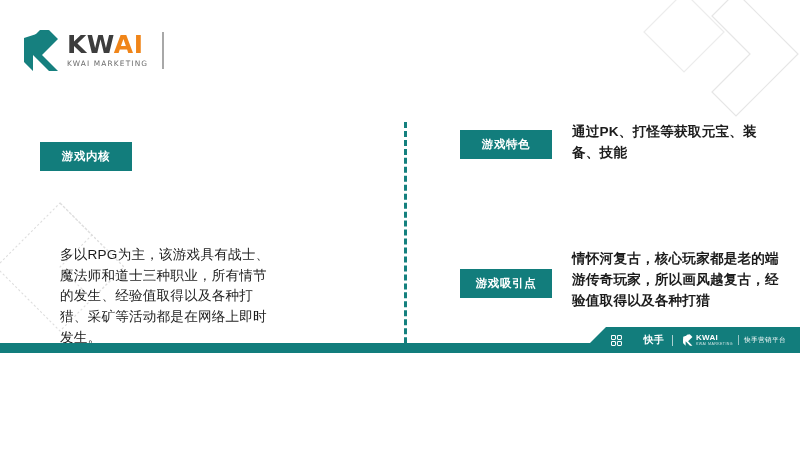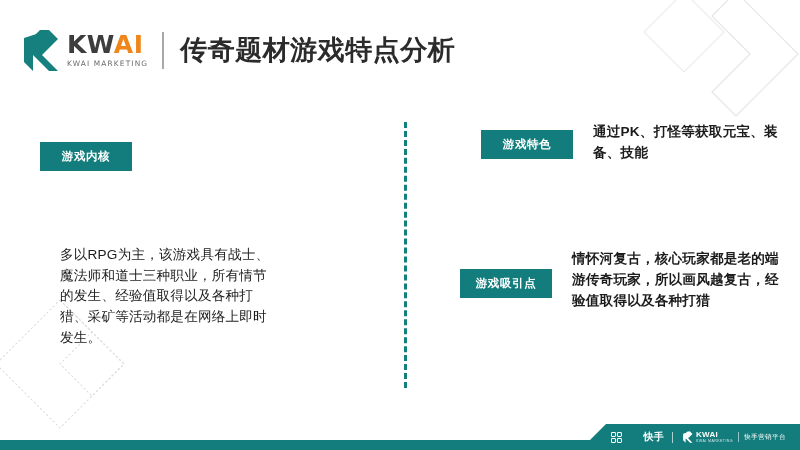--- a/index.html
+++ b/index.html
@@ -6,21 +6,21 @@
     margin: 0;
     padding: 0;
     background: #ffffff;
   }
   body {
     font-family: "Liberation Sans", "DejaVu Sans", sans-serif;
   }
   #slide {
     position: relative;
     width: 800px;
-    height: 450px;
+    height: 353px;
     background: #ffffff;
     overflow: hidden;
   }
 
   
   .deco {
     position: absolute;
     pointer-events: none;
   }
   .deco-tr {
@@ -133,21 +133,21 @@
     color: #ffffff;
     font-size: 11.5px;
     font-weight: bold;
     letter-spacing: 0.6px;
     display: flex;
     align-items: center;
     justify-content: center;
     box-sizing: border-box;
   }
   .tag-wrap { padding-top: 20px; }
-  .tag-wrap-short { padding-top: 8px; margin-left: 21px; }
+  .tag-wrap-short { padding-top: 8px; }
 
   .body-text {
     margin-left: 20px;
     font-size: 13.6px;
     line-height: 1.52;
     color: #1c1c1c;
     letter-spacing: 0.2px;
   }
   .col-left .body-text  { width: 218px; }
   .col-right .body-text { width: 212px; font-weight: bold; }
@@ -243,21 +243,20 @@
         <polygon points="33,2 24,2 8,18 8,34 24,18" fill="#16807F"></polygon>
       </svg>
       <div class="logo-word">
         <div class="logo-kwai"><span>KW</span><span class="ai">AI</span></div>
         <div class="logo-sub">KWAI MARKETING</div>
       </div>
     </div>
 
     <div class="header-divider"></div>
 
-    <div class="header-title">传奇题材游戏特点分析</div>
   </div>
 
   <div class="content">
 
     <div class="col col-left">
 
       <div class="row row-top">
         <div class="tag-wrap">
           <div class="tag">游戏内核</div>
         </div>

